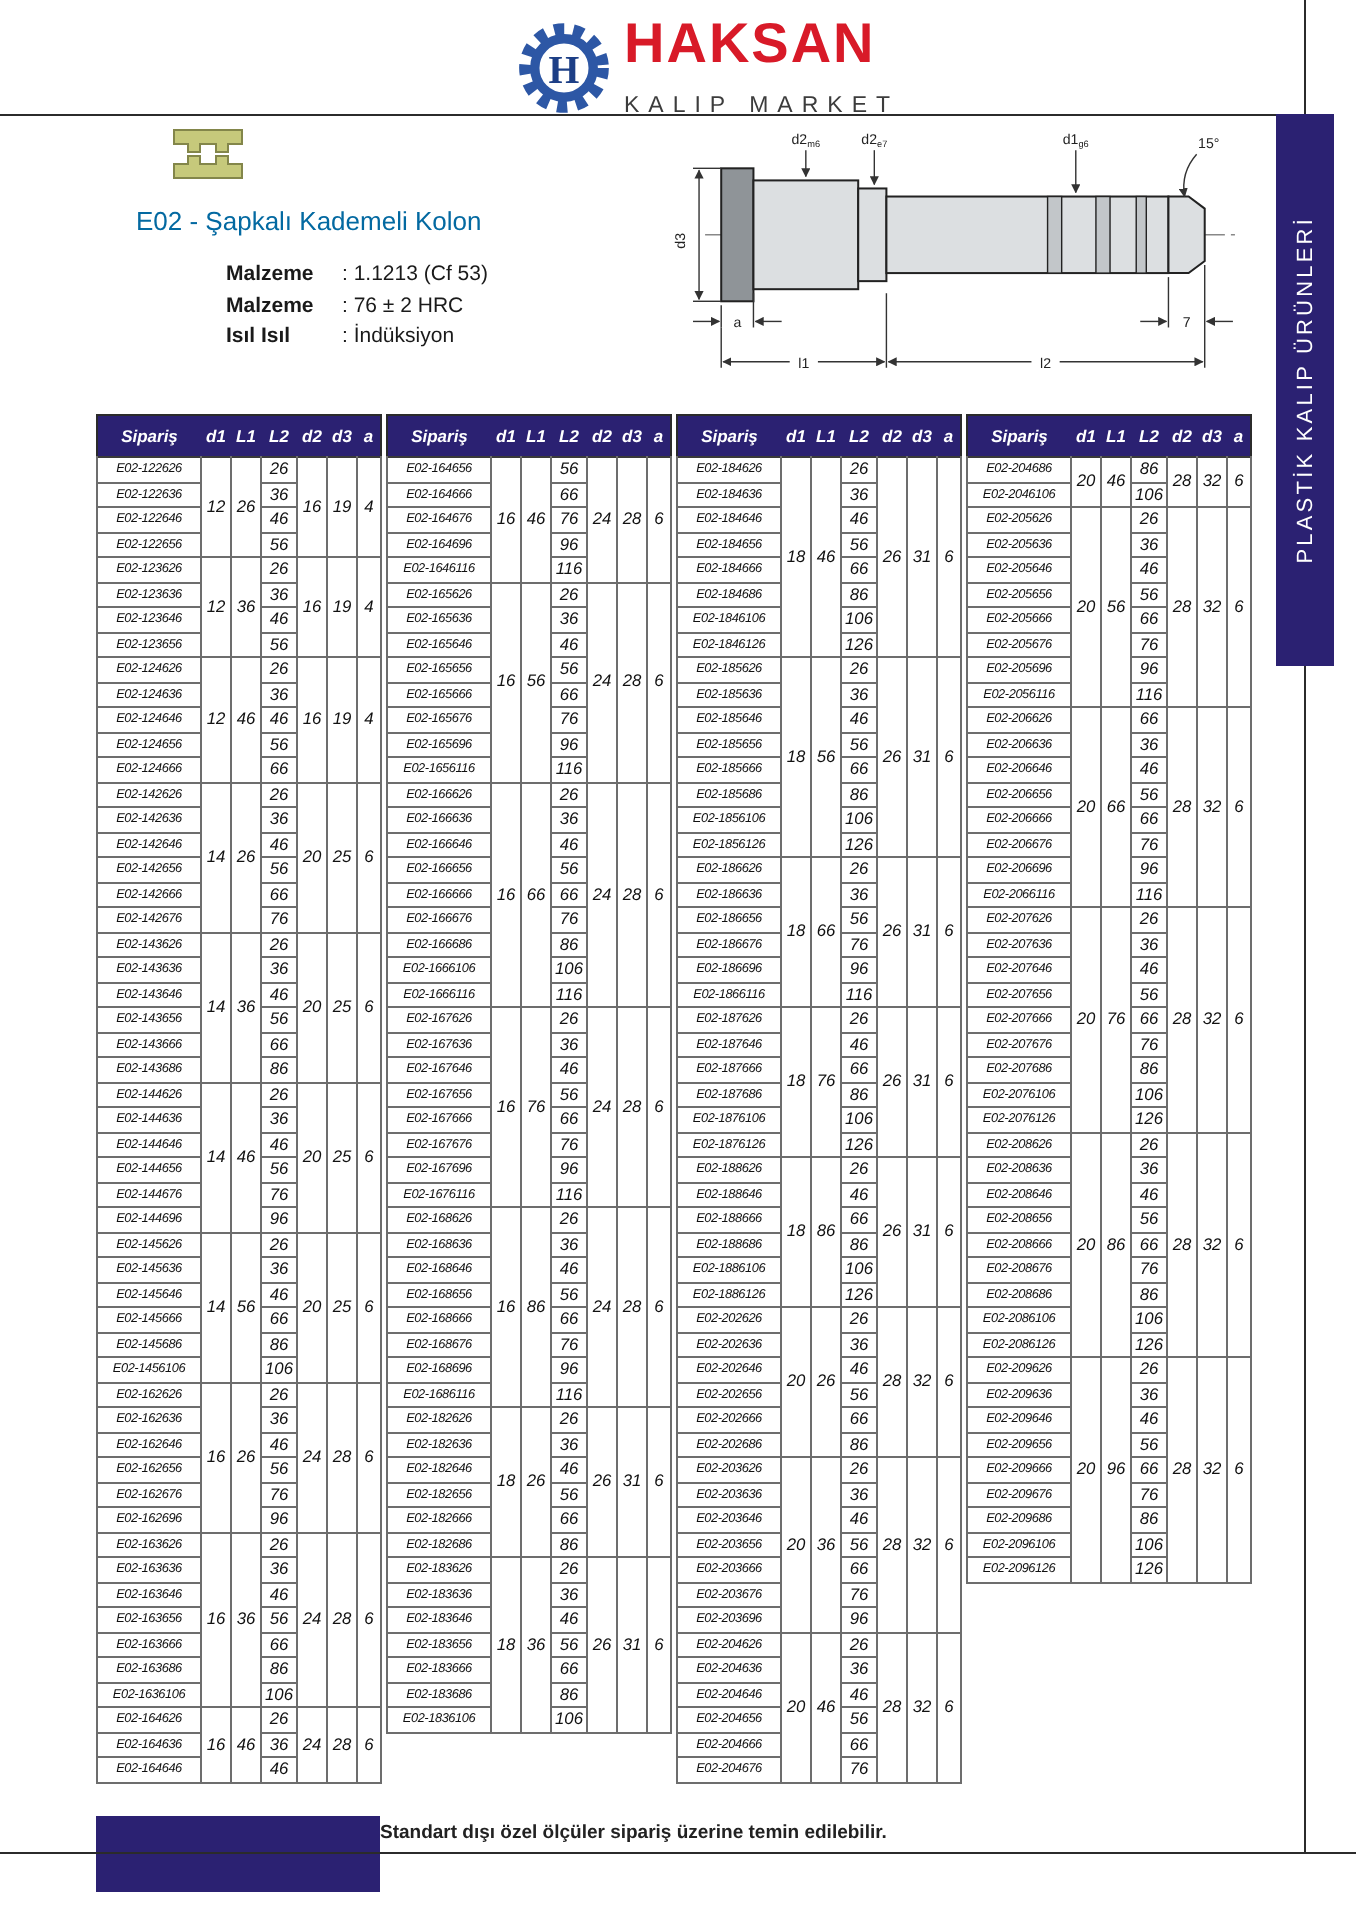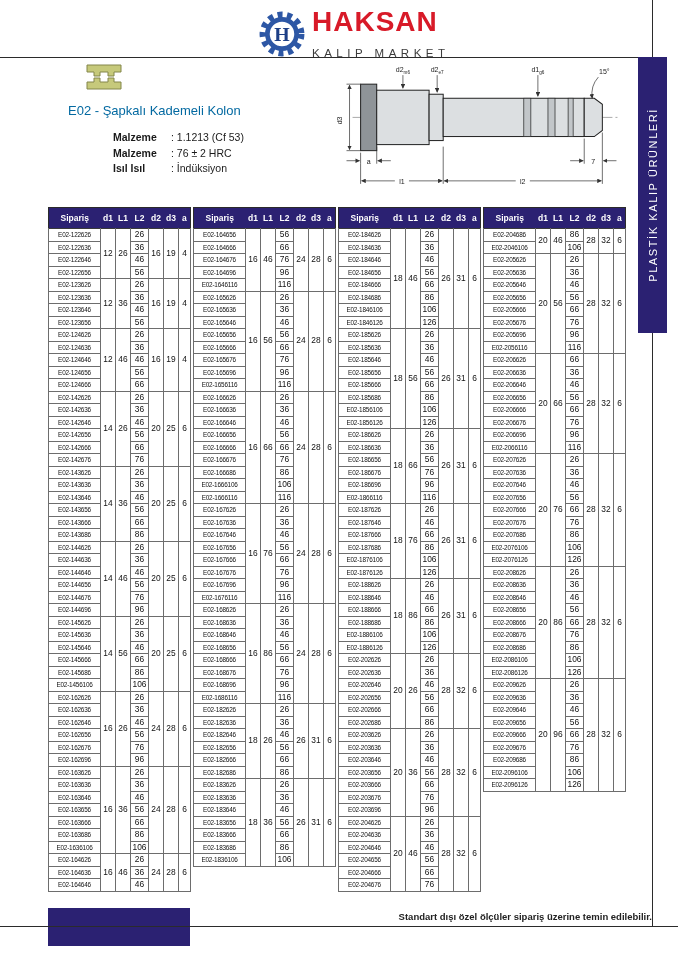--- a/index.html
+++ b/index.html
@@ -28,36 +28,36 @@
   .product-icon { position:absolute; top:62px; left:84px; }
   .product-title { position:absolute; top:103px; left:68px; font-size:13px; font-weight:normal; color:#0369a1; }
   .specs { position:absolute; top:130px; left:68px; font-size:10.5px; }
   .spec-row { height:15.5px; line-height:15.5px;padding-left:45px; }
   .spec-label { display:inline-block; width:58px; font-weight:bold; }
   
   .drawing { position:absolute; top:62px; left:330px; }
   .drawing text { font-family:"Liberation Sans", sans-serif; }
   
   #tables { position:absolute; top:207px; left:48px; display:flex; gap:2px; align-items:flex-start; }
-  table.size-table { border-collapse:collapse; table-layout:fixed; width:136px; background:#fff; border:1.4px solid #2b2b2b; }
+  table.size-table { border-collapse:collapse; table-layout:fixed; width:136px; background:#fff; border:1.4px solid #2b2b2b;font-style:italic; }
   table.size-table th {
     background:#2b2172; color:#ffffff; font-size:8.5px; font-weight:bold;
     height:20px; padding:0; text-align:center; border:none;
   }
   table.size-table td {
     border:0.6px solid #6d6d6d; padding:0; height:11.3px; line-height:11.5px;
     text-align:center; color:#111; overflow:hidden; white-space:nowrap;
   }
   table.size-table tr.group-start td { border-top:1px solid #3a3a3a; }
   td.code { font-size:6.4px; letter-spacing:-0.2px; }
   td.num  { font-size:8.4px; }
   
   .footer-rule { position:absolute; top:926px; left:0; width:678px; height:1px; background:#2b2b2b; }
   .footer-box  { position:absolute; top:908px; left:48px; width:142px; height:38px; background:#2b2172; }
-  .footer-note { position:absolute; top:911px; left:190px; width:462px; text-align:right;
+  .footer-note { position:absolute; top:911px; left:190px; width:462px; text-align:left;
                  font-size:9.5px; font-weight:bold; color:#222; }
 </style>
 </head>
 <body>
 
 <div class="page">
 
   <div class="logo-block">
     <svg width="48" height="48" viewBox="0 0 46 46">
       <circle cx="23" cy="23" r="18" fill="none" stroke="#2d57a5" stroke-width="7" stroke-dasharray="4.7 4.2"></circle>

